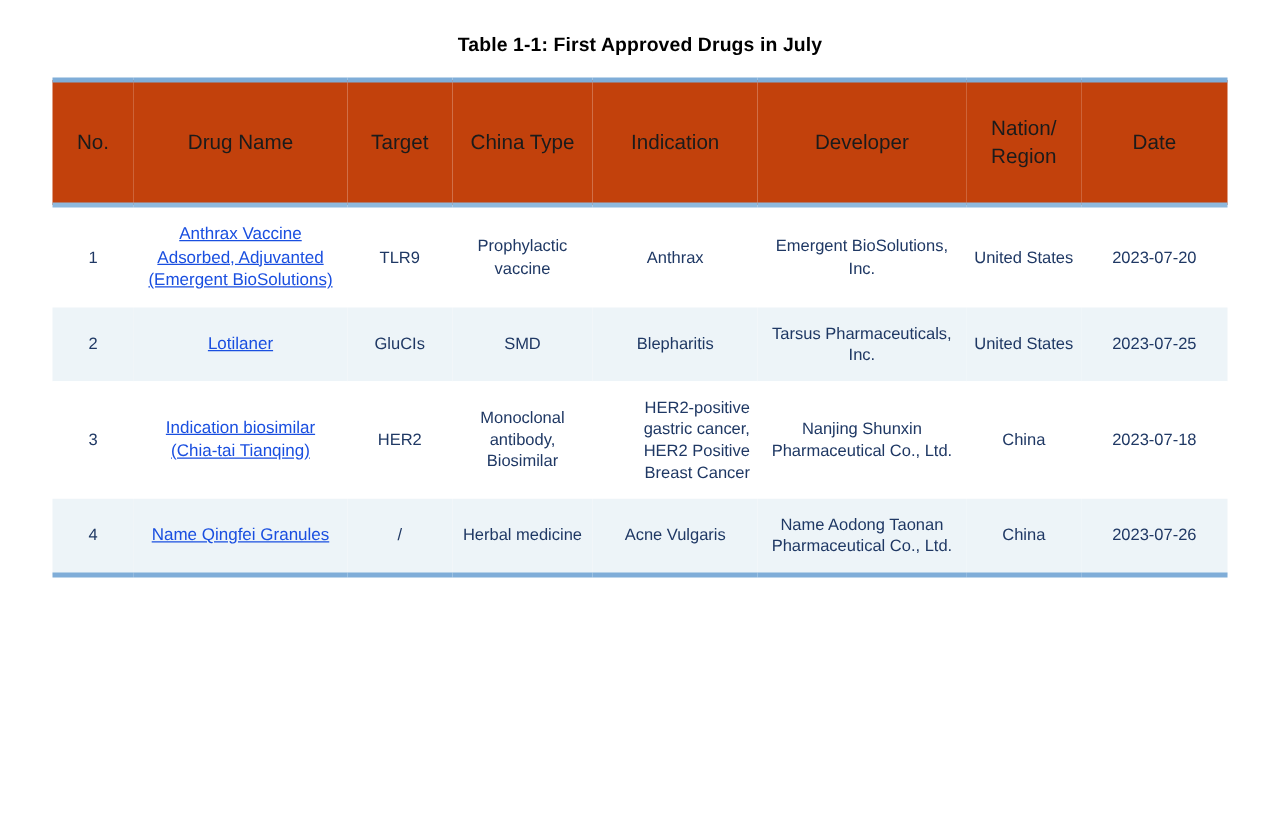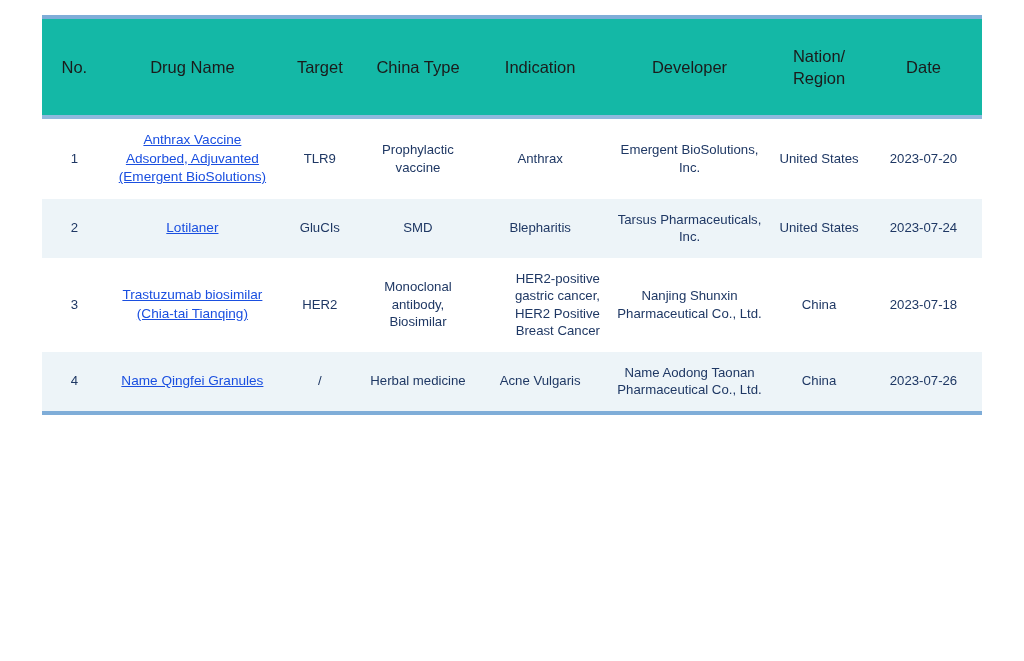--- a/index.html
+++ b/index.html
@@ -41,21 +41,21 @@
 
   table.drug-table {
     width: 940px;
     border-collapse: collapse;
     table-layout: fixed;
     border-top: 4px solid #7fadd8;
     border-bottom: 4px solid #7fadd8;
   }
 
   table.drug-table thead tr {
-    background: #14b8a6;
+    background: #c2410c;
   }
 
   table.drug-table thead th {
     font-size: 16.5px;
     font-weight: normal;
     color: #1b1b1b;
     text-align: center;
     vertical-align: middle;
     padding: 26px 4px 26px 4px;
     line-height: 22px;
@@ -101,20 +101,21 @@
   col.c-ind   { width: 126px; }
   col.c-dev   { width: 160px; }
   col.c-nation{ width: 88px; }
   col.c-date  { width: 112px; }
 </style>
 </head>
 <body>
 
 <div class="page">
 
+  <div class="table-title">Table 1-1:  First Approved Drugs in July</div>
 
   <div class="table-wrap">
     <table class="drug-table">
       <colgroup>
         <col class="c-no">
           <col class="c-name">
           <col class="c-target">
           <col class="c-type">
         <col class="c-ind">
           <col class="c-dev">
@@ -154,27 +155,27 @@
         <tr class="row-even">
           <td class="cell-no">2</td>
           <td class="cell-name">
             <a class="drug-link" href="#">Lotilaner</a>
           </td>
           <td>GluCIs</td>
           <td>SMD</td>
           <td class="cell-indication">Blepharitis</td>
           <td>Tarsus Pharmaceuticals, Inc.</td>
           <td>United States</td>
-          <td>2023-07-24</td>
+          <td>2023-07-25</td>
         </tr>
 
         <tr class="row-odd">
           <td class="cell-no">3</td>
           <td class="cell-name">
-            <a class="drug-link" href="#">Trastuzumab biosimilar (Chia-tai Tianqing)</a>
+            <a class="drug-link" href="#">Indication biosimilar (Chia-tai Tianqing)</a>
           </td>
           <td>HER2</td>
           <td>Monoclonal antibody, Biosimilar</td>
           <td class="cell-indication align-left">HER2-positive gastric cancer, HER2 Positive Breast Cancer</td>
           <td>Nanjing Shunxin Pharmaceutical Co., Ltd.</td>
           <td>China</td>
           <td>2023-07-18</td>
         </tr>
 
         <tr class="row-even">

